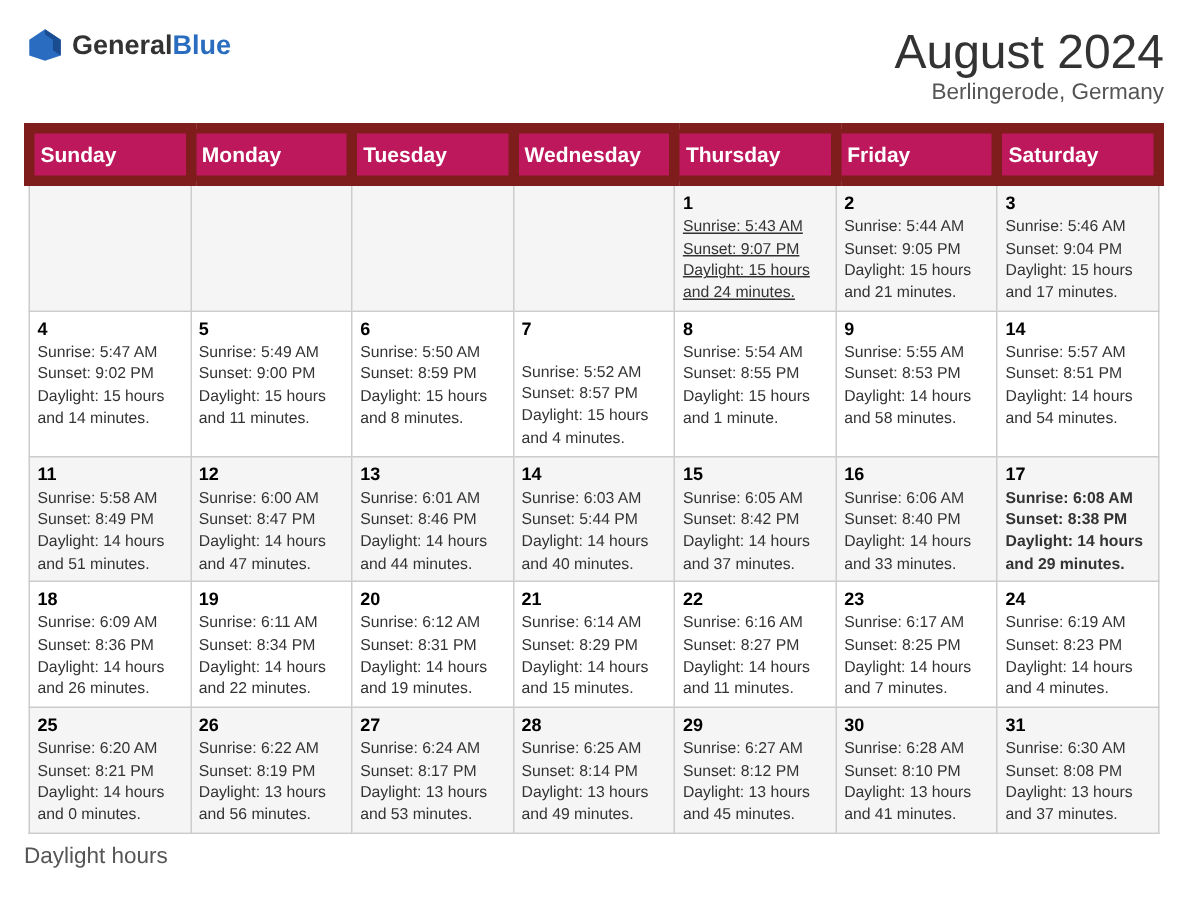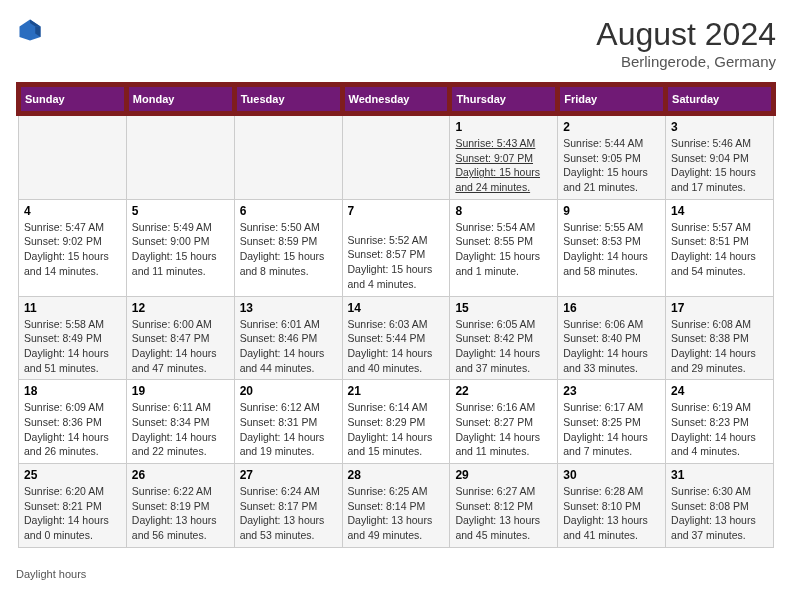--- a/index.html
+++ b/index.html
@@ -36,27 +36,27 @@
     .location {
       font-size: 15px;
       color: #555;
     }
     .calendar {
       width: 100%;
       border-collapse: collapse;
       font-size: 11px;
     }
     .calendar th {
-      background-color: #701a75;
+      background-color: #be185d;
       color: #fff;
       padding: 6px 4px;
       text-align: left;
-      font-size: 11px;
+      font-size: 14px;
       font-weight: bold;
-      border: 5px solid #7f1d1d;
+      border: 7px solid #7f1d1d;
     }
     .calendar td {
       border: 1px solid #ccc;
       padding: 4px 5px;
       vertical-align: top;
       width: calc(100% / 7);
       min-height: 70px;
       background: #fff;
     }
     .calendar tr:nth-child(odd) td {
@@ -73,36 +73,39 @@
     }
     .day-info {
       color: #333;
       line-height: 1.4;
       font-size: 10.5px;
     }
     .empty-cell {
       background-color: #f5f5f5 !important;
     }
     .footer-note {
-      margin-top: 20px;
-      font-size: 11px;
+      margin-top: 6px;
+      font-size: 15px;
       color: #555;
       text-align: left;
     }
   </style>
 </head>
 <body>
 
 <div class="header">
   <div class="logo">
     <svg class="logo-icon" viewBox="0 0 32 32" xmlns="http://www.w3.org/2000/svg">
       <polygon points="16,4 28,12 28,24 16,28 4,24 4,12" fill="#2a6dc0"></polygon>
       <polygon points="16,4 28,12 22,12 16,8" fill="#1a4d90"></polygon>
       <polygon points="22,12 28,12 28,24 22,20" fill="#1a4d90"></polygon>
     </svg>
+    <div>
+      <span style="font-size:18px;font-weight:bold;color:#333;">General</span><span style="font-size:18px;font-weight:bold;color:#2a6dc0;">Blue</span>
+    </div>
   </div>
   <div class="title-block">
     <div class="month-year">August 2024</div>
     <div class="location">Berlingerode, Germany</div>
   </div>
 </div>
 
 <table class="calendar">
   <thead>
     <tr>
@@ -216,21 +219,21 @@
 Daylight: 14 hours and 37 minutes.</div>
         </td>
         <td>
           <span class="day-number">16</span>
           <div class="day-info" style="white-space: pre-line;">Sunrise: 6:06 AM
 Sunset: 8:40 PM
 Daylight: 14 hours and 33 minutes.</div>
         </td>
         <td>
           <span class="day-number">17</span>
-          <div class="day-info" style="white-space: pre-line;">Sunrise: 6:08 AM
+          <div class="day-info" style="white-space: pre-line; font-weight: bold;">Sunrise: 6:08 AM
 Sunset: 8:38 PM
 Daylight: 14 hours and 29 minutes.</div>
         </td>
       </tr>
       <tr>
         <td>
           <span class="day-number">18</span>
           <div class="day-info" style="white-space: pre-line;">Sunrise: 6:09 AM
 Sunset: 8:36 PM
 Daylight: 14 hours and 26 minutes.</div>

